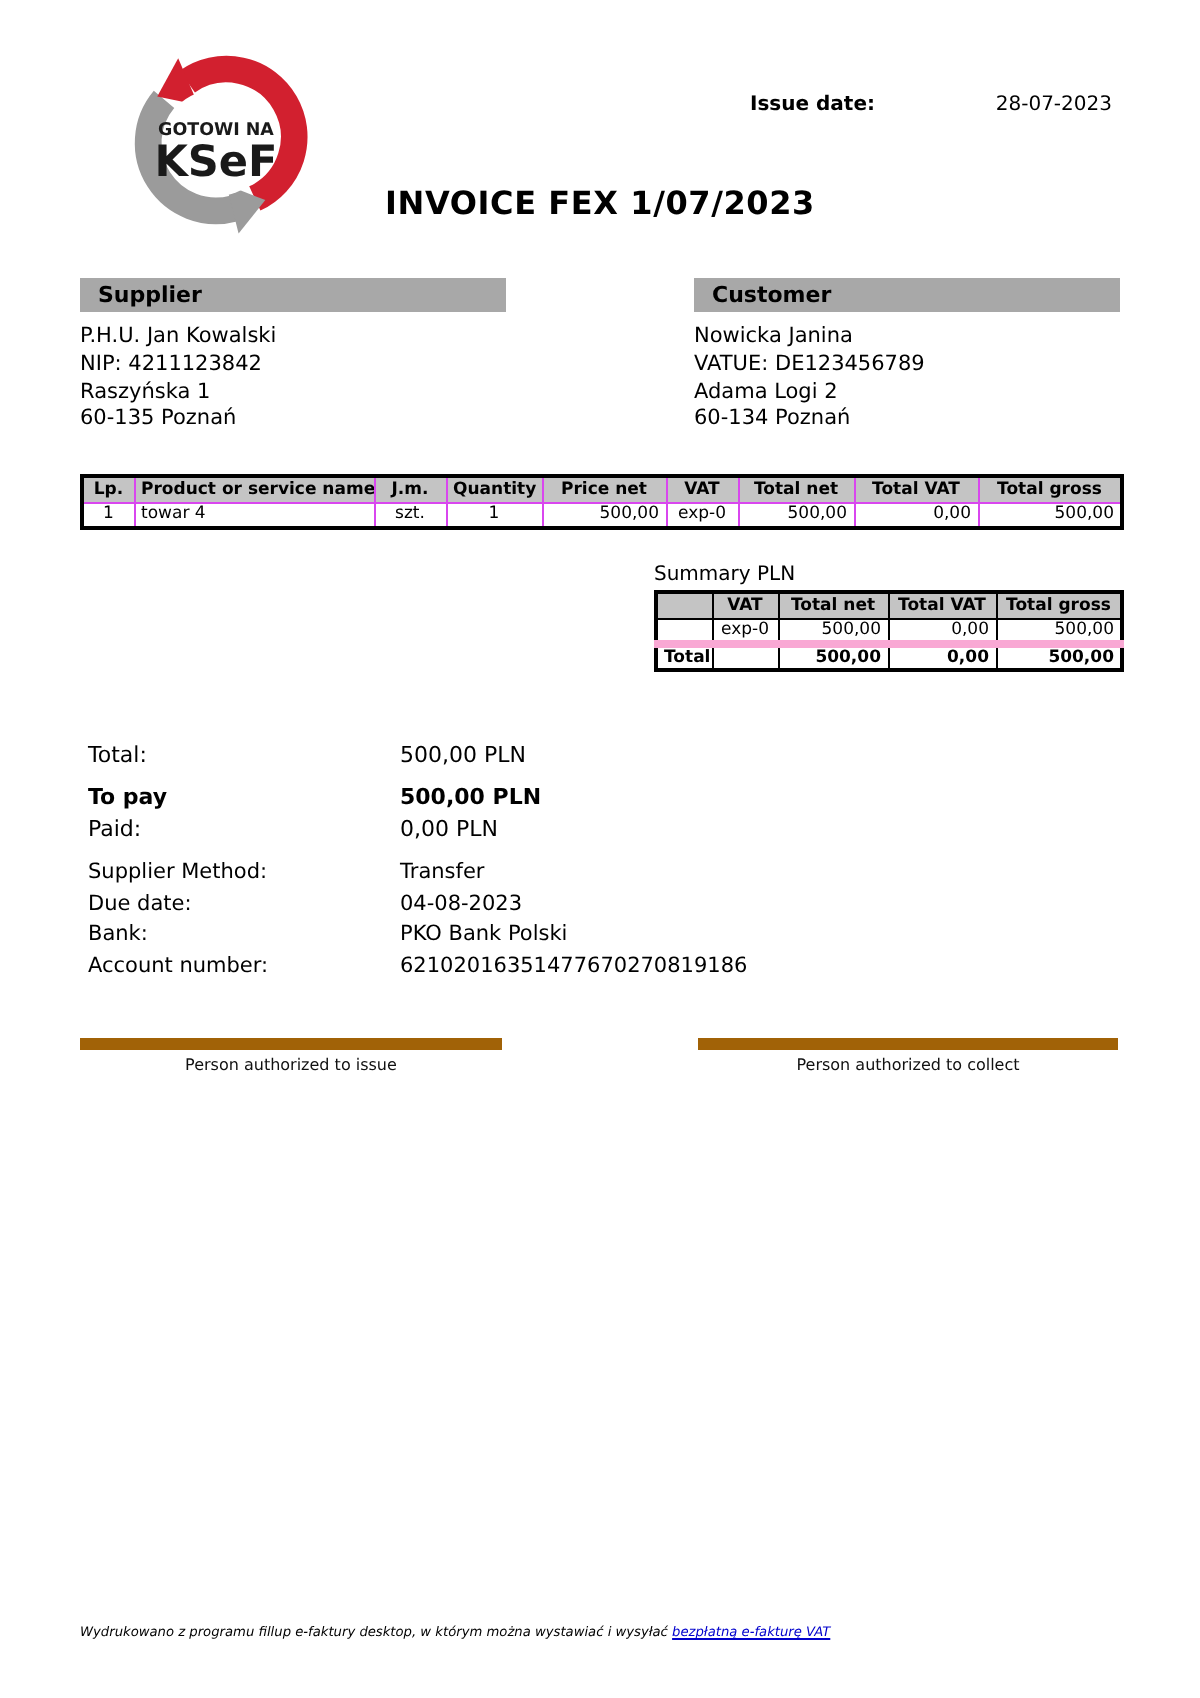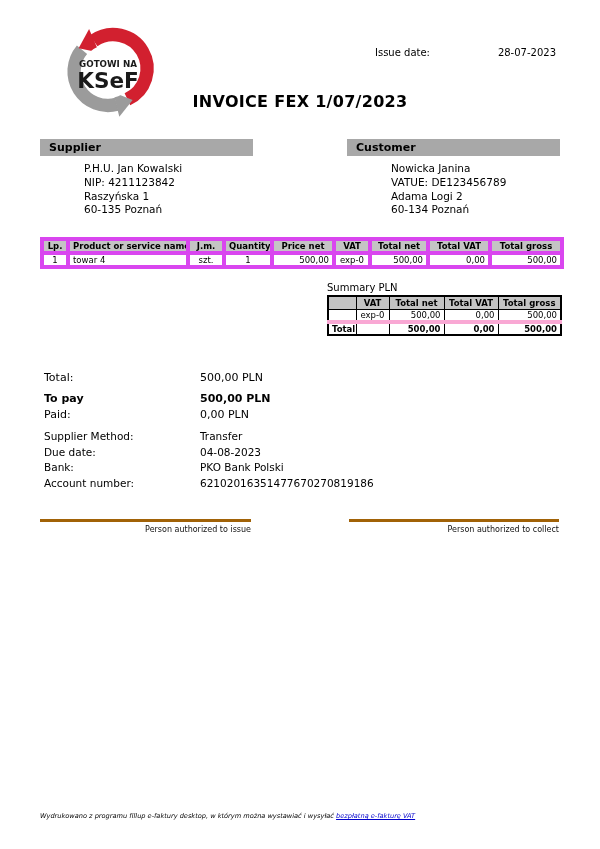--- a/index.html
+++ b/index.html
@@ -6,38 +6,38 @@
   html,body { background:#e8e8e8; }
   body { font-family:"DejaVu Sans", sans-serif; color:#000; }
   .page {
     position:relative; width:600px; height:849px; margin:0 auto;
     background:#ffffff; overflow:hidden;
     box-shadow:0 0 3px rgba(0,0,0,.25);
   }
 
   
   .logo { position:absolute; left:56px; top:15px; width:104px; height:113px; }
-  .issue-label { position:absolute; left:375px; top:47px; font-size:10px; font-weight:normal; }
+  .issue-label { position:absolute; left:375px; top:47px; font-size:10px; font-weight:bold; }
   .issue-value { position:absolute; right:44px; top:47px; font-size:10px; }
   .title { position:absolute; top:92px; left:0; width:100%; text-align:center;
            font-size:16px; font-weight:bold; letter-spacing:.3px; }
 
   
   .party { position:absolute; top:139px; width:213px; }
   .party.supplier { left:40px; }
   .party.customer { left:347px; }
   .party-header { background:#a8a8a8; height:17px; line-height:17px; padding-left:9px;
                   font-size:11px; font-weight:bold; }
-  .party-lines { margin-top:6px;margin-left:44px; }
+  .party-lines { margin-top:6px; }
   .party-line { font-size:10.5px; line-height:13.8px; }
 
   
   table { border-collapse:collapse; table-layout:fixed; }
   .items-table { position:absolute; left:40px; top:237px; width:520px; border:2px solid #000; }
-  .items-table th, .items-table td { border:4px solid #d946ef; font-size:8.5px; height:13px;
+  .items-table th, .items-table td { border:1px solid #d946ef; font-size:8.5px; height:13px;
                                      padding:0 3px; overflow:hidden; white-space:nowrap; }
   .items-table th { background:#c4c4c4; font-weight:bold; text-align:center; }
   td.c { text-align:center; }
   td.r { text-align:right; }
   td.l { text-align:left; }
 
   .summary-wrap { position:absolute; left:327px; top:282px; width:273px; }
   .summary-title { font-size:10px; margin-bottom:2px; }
   .summary-table { width:233px; border:2px solid #000; }
   .summary-table th, .summary-table td { border:1px solid #000; font-size:8.5px; height:13px;
@@ -48,22 +48,22 @@
   
   .kv-block { position:absolute; left:44px; }
   .totals { top:370px; }
   .payment { top:429px; }
   .kv-row { display:flex; font-size:11px; line-height:16px; }
   .payment .kv-row { font-size:10.5px; line-height:15.6px; }
   .kv-label { width:156px; }
   .kv-row.bold { font-weight:bold; margin-top:5px; }
 
   
-  .sig { position:absolute; top:519px; border-top:3px solid #a16207;
-         text-align:right; font-size:8px; padding-top:3px; color:#111; }
+  .sig { position:absolute; top:519px; border-top:6px solid #a16207;
+         text-align:center; font-size:8px; padding-top:3px; color:#111; }
   .sig.left { left:40px; width:211px; }
   .sig.right { left:349px; width:210px; }
 
   
   .footer { position:absolute; left:40px; top:812px; font-size:6.6px; font-style:italic; }
   .footer a { color:#0000cc; text-decoration:underline; cursor:pointer; }
 </style>
 </head>
 <body>
 

